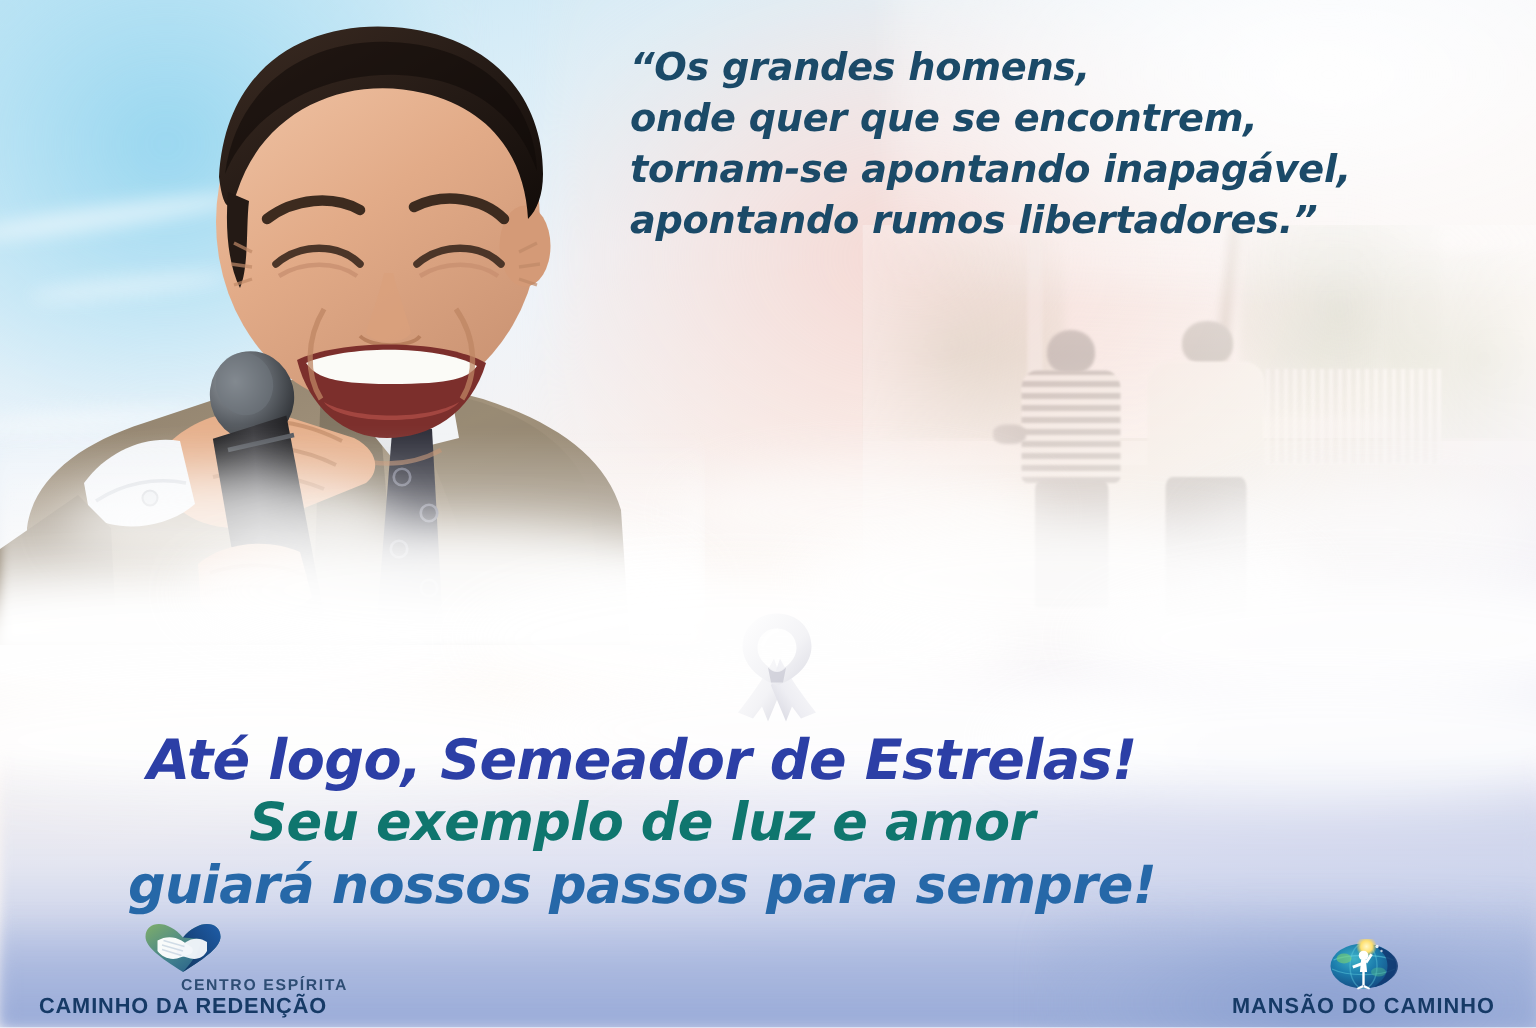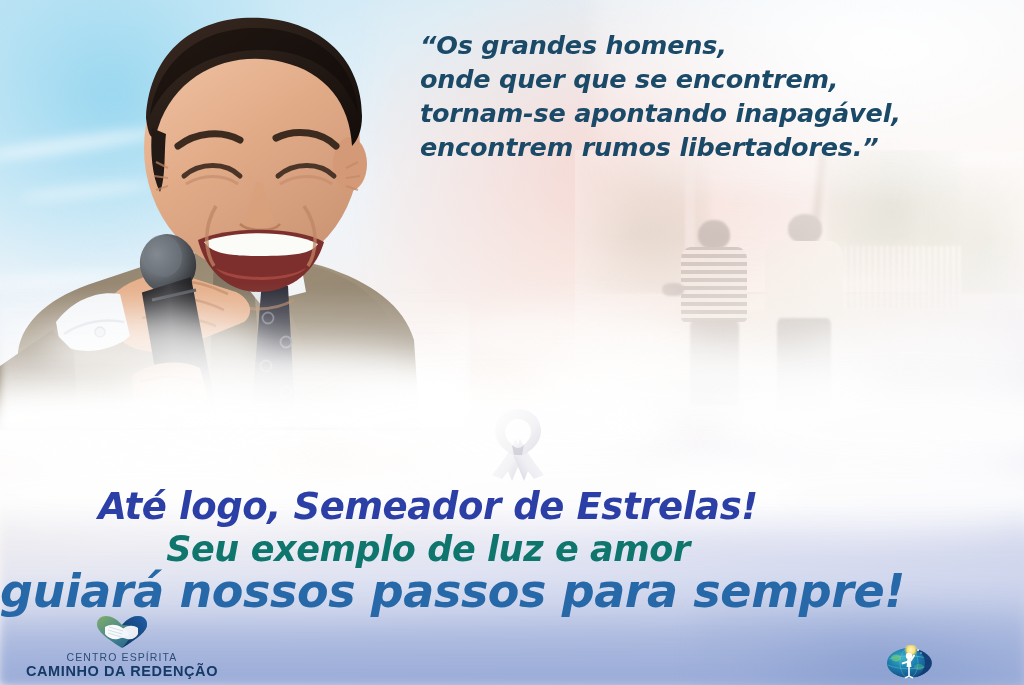--- a/index.html
+++ b/index.html
@@ -360,21 +360,21 @@
     font-size: 37px;
     line-height: 43px;
     color: #2c3fa6;
   }
   .hl2 {
     font-size: 35px;
     line-height: 42px;
     color: #0f766e;
   }
   .hl3 {
-    font-size: 46px;
+    font-size: 35px;
     line-height: 42px;
     color: #2668a8;
   }
 
   
 
   .logo {
     position: absolute;
     bottom: 6px;
     text-align: center;
@@ -385,26 +385,27 @@
   .logo-mark {
     height: 36px;
     display: flex;
     align-items: flex-end;
     justify-content: center;
   }
   .logo-mark svg { display: block; }
 
   .logo-text-sm {
     font-family: "Liberation Sans", sans-serif;
-    font-weight: normal;
+    font-weight: bold;
     font-size: 10.5px;
     letter-spacing: 1.1px;
     color: #2e4d74;
     margin-top: 2px;
     white-space: nowrap;
+    text-align: right;
   }
   .logo-text-lg {
     font-family: "Liberation Sans", sans-serif;
     font-weight: bold;
     font-size: 14.5px;
     letter-spacing: 0.6px;
     color: #163a66;
     margin-top: 0px;
     white-space: nowrap;
     text-align: center;
@@ -585,21 +586,21 @@
   </div>
 
   <div class="bottomhaze"></div>
   <div class="bottomhaze2"></div>
   <div class="bottom-rightshade"></div>
 
   <div class="quote">
     <div class="quote-line">“Os grandes homens,</div>
     <div class="quote-line">onde quer que se encontrem,</div>
     <div class="quote-line">tornam-se apontando inapagável,</div>
-    <div class="quote-line">encontrem rumos libertadores.”</div>
+    <div class="quote-line">apontando rumos libertadores.”</div>
   </div>
 
   <div class="ribbon">
     <svg viewBox="0 0 72 80">
       <defs>
         <linearGradient id="rbA" x1="0" y1="0" x2="1" y2="1">
           <stop offset="0%" stop-color="#ffffff"></stop>
           <stop offset="60%" stop-color="#f3f3f6"></stop>
           <stop offset="100%" stop-color="#dcdce4"></stop>
         </linearGradient>
@@ -691,15 +692,16 @@
         <path d="M21.4,14 L24.6,14 L25.4,22 L23.8,22 L23.8,31 L22.2,31 L22.2,22 L20.6,22 Z" fill="#ffffff"></path>
         <path d="M22,15.4 L15.5,17.8 L16.2,19.6 L22.6,17.4 Z" fill="#ffffff"></path>
         <path d="M24,15 L27.6,9.6 L29.2,10.6 L25.4,16.4 Z" fill="#ffffff"></path>
         <path d="M22.4,30.6 L18.6,32.6 L19.2,33.6 L23.2,32.1 Z" fill="#ffffff"></path>
         <path d="M23.6,30.6 L27.4,32.6 L26.8,33.6 L22.8,32.1 Z" fill="#ffffff"></path>
 
         <circle cx="32" cy="5" r="1.1" fill="#ffffff" opacity="0.9"></circle>
         <circle cx="35" cy="8" r="0.8" fill="#ffffff" opacity="0.7"></circle>
       </svg>
     </div>
+    <div class="logo-text-lg">MANSÃO DO CAMINHO</div>
   </div>
 
 </div>
 
 </body></html>

